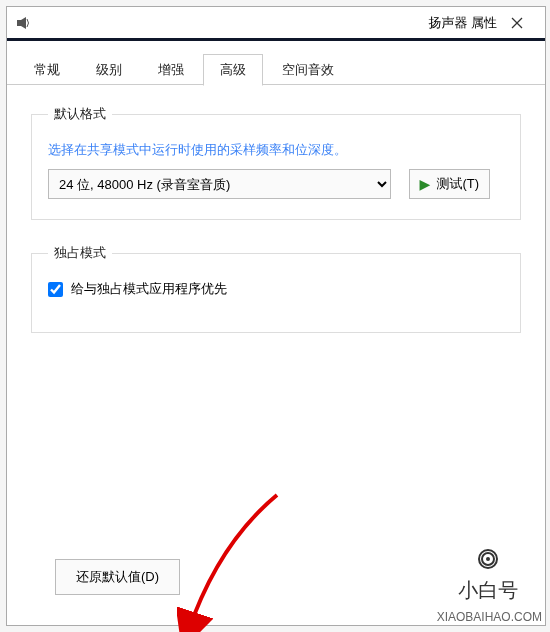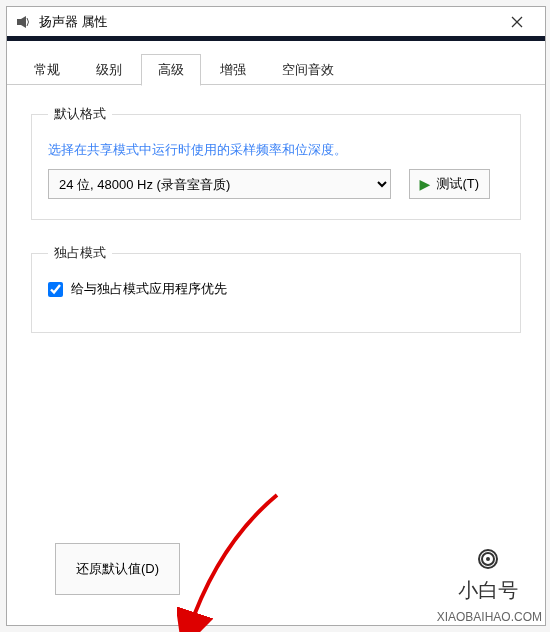--- a/index.html
+++ b/index.html
@@ -11,21 +11,22 @@
   .wm-row { display: flex; justify-content: space-between; padding: 0 10px; }
   .wm { color: #e8e8e8; font-size: 14px; opacity: 0.6; white-space: nowrap; }
 
   .window {
     position: absolute; left: 6px; top: 6px; width: 540px; height: 620px;
     background: #ffffff; border: 1px solid #aaa; z-index: 1;
     display: flex; flex-direction: column;
   }
   .titlebar {
     height: 34px; display: flex; align-items: center; padding: 0 8px;
-    border-bottom: 5px solid #0f172a;
+    border-bottom: 3px solid #0f172a;
+    text-align: right;
   }
   .titlebar .app-icon { width: 16px; height: 16px; margin-right: 8px; }
   .titlebar .title { font-size: 13px; flex: 1; }
   .titlebar .close { width: 40px; height: 28px; display: flex; align-items: center; justify-content: center; cursor: pointer; }
   .titlebar .close svg { width: 12px; height: 12px; }
 
   .tabstrip {
     display: flex; align-items: center; padding: 12px 10px 0 10px;
     border-bottom: 1px solid #ccc; gap: 2px; height: 44px;
   }
@@ -54,21 +55,21 @@
     height: 30px; display: flex; align-items: center; gap: 6px;
     padding: 0 10px; font-size: 13px; border: 1px solid #bbb; background: #fafafa; cursor: pointer;
   }
   .play-tri { color: #2a8a2a; font-size: 14px; }
 
   label.chk { display: flex; align-items: center; gap: 8px; font-size: 13px; margin-bottom: 14px; cursor: pointer; }
   label.chk input { width: 15px; height: 15px; }
 
   .reset-btn {
     position: absolute; left: 48px; bottom: 30px;
-    padding: 16px 20px; font-size: 13px; border: 1px solid #bbb; background: #fafafa; cursor: pointer;
+    padding: 8px 20px; font-size: 13px; border: 1px solid #bbb; background: #fafafa; cursor: pointer;
   }
 
   
   .arrow {
     position: absolute; left: 170px; top: 400px; width: 120px; height: 160px;
     pointer-events: none; z-index: 5;
   }
 
   
   .brand {
@@ -150,22 +151,22 @@
       <svg viewBox="0 0 12 12">
           <line x1="1" y1="1" x2="11" y2="11" stroke="#333" stroke-width="1.2"></line>
           <line x1="11" y1="1" x2="1" y2="11" stroke="#333" stroke-width="1.2"></line>
         </svg>
     </span>
   </div>
 
   <div class="tabstrip">
     <div class="tab">常规</div>
     <div class="tab">级别</div>
+    <div class="tab">增强</div>
     <div class="tab active">高级</div>
-    <div class="tab">增强</div>
     <div class="tab">空间音效</div>
   </div>
 
   <div class="content">
 
     <fieldset class="group">
       <legend>默认格式</legend>
       <div class="desc">选择在共享模式中运行时使用的采样频率和位深度。</div>
       <div class="row">
         <select class="format">

